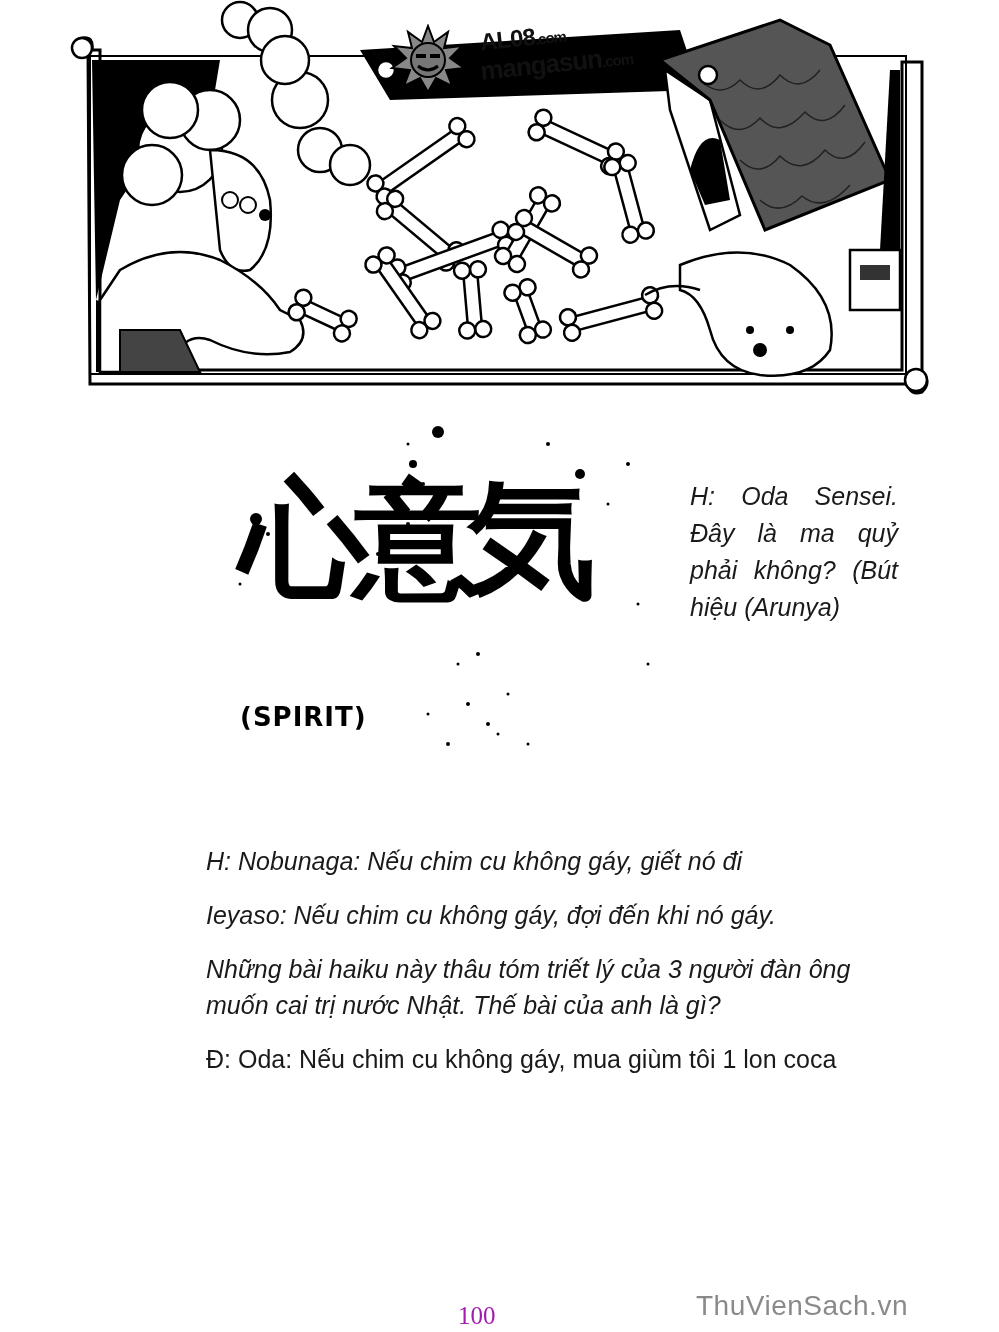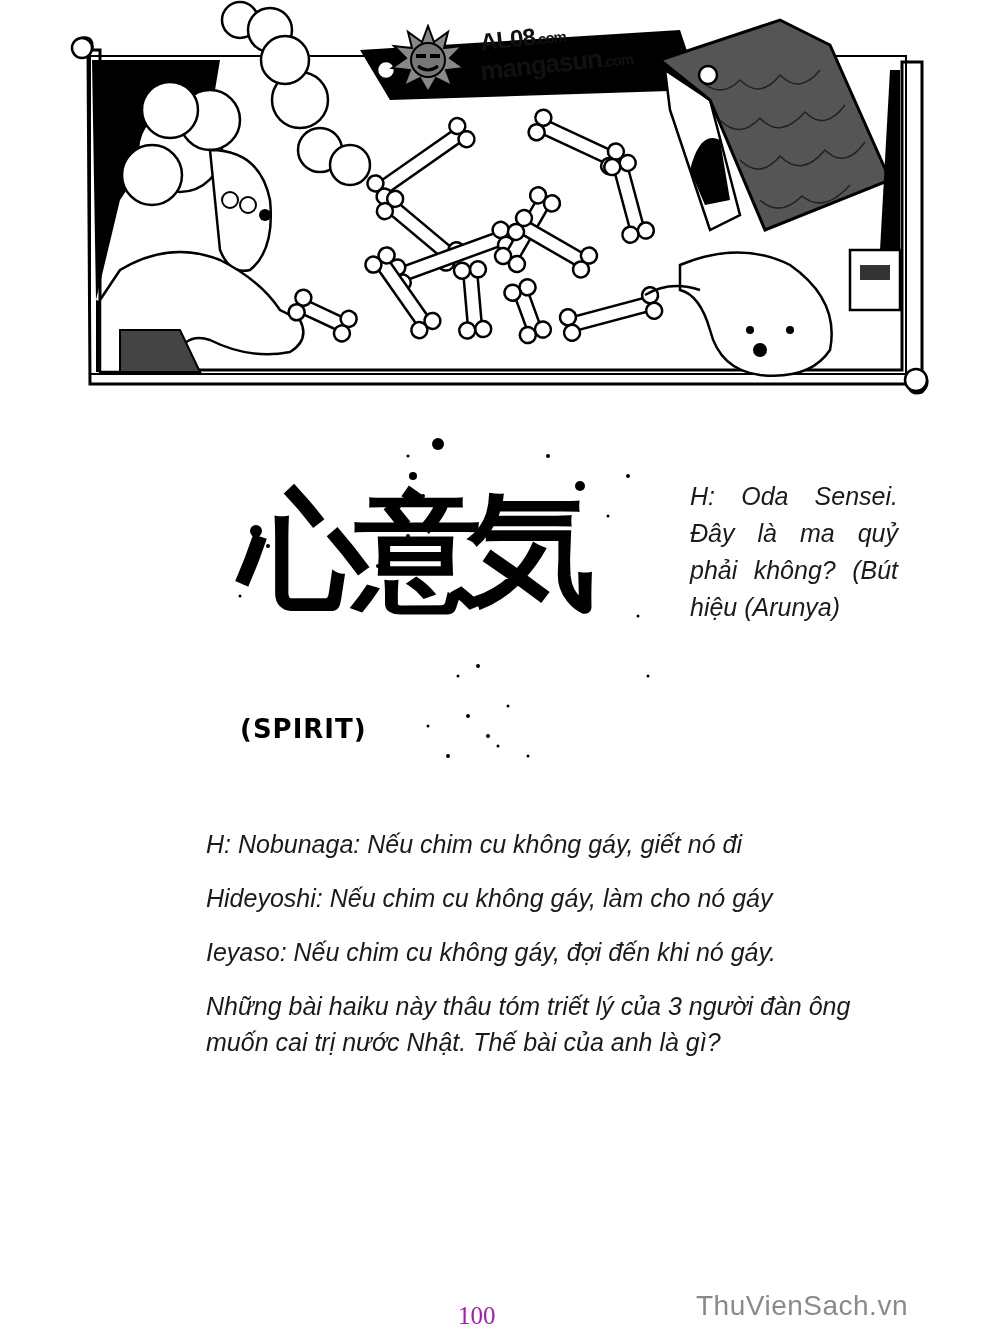--- a/index.html
+++ b/index.html
@@ -17,40 +17,40 @@
   .wm-line1 {
     position:absolute; left:92px; top:0; font-weight:bold; font-size:24px; letter-spacing:-1px;
     transform:rotate(-6deg); color:#111; font-family:"Liberation Sans", sans-serif;
   }
   .wm-line2 {
     position:absolute; left:92px; top:24px; font-weight:bold; font-size:26px; letter-spacing:-1px;
     transform:rotate(-6deg); color:#111; font-family:"Liberation Sans", sans-serif;
   }
   .wm-dot { font-size:15px; }
   .calligraphy {
-    position:absolute; left:228px; top:416px; width:430px; height:360px;
+    position:absolute; left:228px; top:404px; width:430px; height:360px;
   }
   .calligraphy svg { width:100%; height:100%; }
   .kanji {
     position:absolute; left:12px; top:70px; font-family:"DejaVu Serif", serif; font-weight:bold;
     font-size:128px; letter-spacing:-14px; color:#000; line-height:1;
   }
   .spirit-label {
     position:absolute; left:12px; top:298px; font-family:"DejaVu Sans", sans-serif; font-weight:bold;
     font-size:26px; color:#000; letter-spacing:1px;
   }
   .qa-side {
     position:absolute; left:690px; top:478px; width:224px; font-size:25px; line-height:37px;
   }
   .qa-side p { margin:0 16px 14px 0; text-align:justify; text-align-last:left; }
   .qa-side .q { font-style:italic; }
   .main-text {
     position:absolute; left:206px; top:826px; width:712px; font-size:25px; line-height:36px;
   }
-  .main-text p { margin:0 0 18px 0; }
+  .main-text p { margin:17px 0 18px 0; }
   .main-text .q { font-style:italic; }
   .page-number {
     position:absolute; left:458px; top:1302px; font-size:25px; color:#a21caf;font-family:Liberation Serif, serif;
   }
   .site-watermark {
     position:absolute; left:696px; top:1290px; font-size:28px; color:#8a8a8a; letter-spacing:0.5px;
   }
 </style>
 </head>
 <body>
@@ -251,19 +251,19 @@
   <div class="kanji">心意気</div>
   <div class="spirit-label">(SPIRIT)</div>
 </div>
 
 <div class="qa-side">
   <p class="q">H: Oda Sensei. Đây là ma quỷ phải không? (Bút hiệu (Arunya)</p>
 </div>
 
 <div class="main-text">
   <p class="q">H: Nobunaga: Nếu chim cu không gáy, giết nó đi</p>
-  <p class="q">Hideyoshi: Nếu chim cu không gáy, làm cho nó gáy</p>
   <p class="q">Ieyaso: Nếu chim cu không gáy, đợi đến khi nó gáy.</p>
   <p class="q">Những bài haiku này thâu tóm triết lý của 3 người đàn ông muốn cai trị nước Nhật. Thế bài của anh là gì?</p>
+  <p class="a">Đ: Oda: Nếu chim cu không gáy, mua giùm tôi 1 lon coca</p>
 </div>
 
 <div class="page-number">100</div>
 <div class="site-watermark">ThuVienSach.vn</div>
 
 </body></html>

